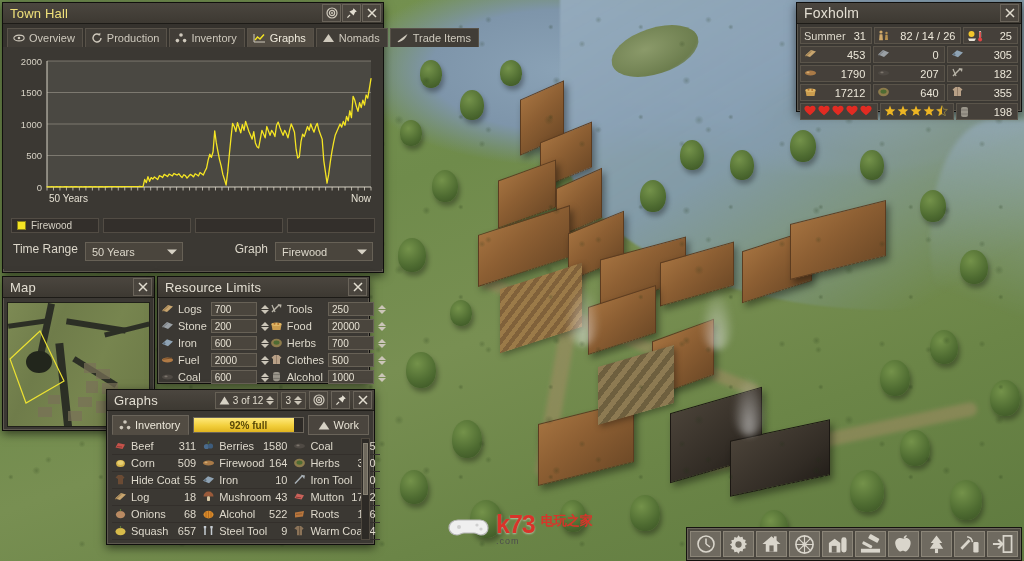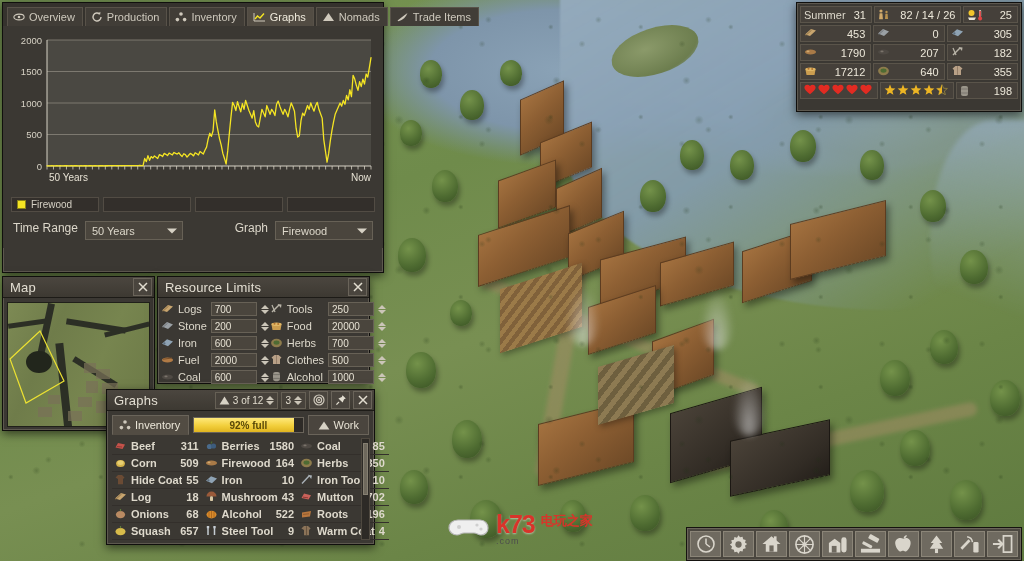--- a/index.html
+++ b/index.html
@@ -187,21 +187,21 @@
     background: linear-gradient(#ffe97a, #f2cf3c 55%, #e0b520);
   }
   .bar-txt {
     position: absolute; inset: 0; display: flex; align-items: center; justify-content: center;
     font-size: 10px; color: #5a4a08; font-weight: bold;
   }
   .mk-work {
     display: flex; align-items: center; gap: 4px; padding: 3px 9px;
     background: #4a453e; border: 1px solid #6a645a; font-size: 11px; color: #e6e1d3; cursor: pointer;
   }
-  .inv-wrap { position: relative; margin: 0 5px 4px 5px; height: 102px; font-weight: bold; }
+  .inv-wrap { position: relative; margin: 0 5px 4px 5px; height: 102px; }
   .inv-grid { display: grid; grid-template-columns: 1fr 1fr 1fr; gap: 0; }
   .inv-cell {
     display: flex; align-items: center; gap: 4px; height: 17px;
     border-bottom: 1px solid #332f2b; padding: 0 4px 0 2px;
   }
   .inv-name { flex: 1; font-size: 11px; color: #ded9cc; white-space: nowrap; overflow: hidden; }
   .inv-qty { font-size: 11px; color: #ded9cc; }
   .scrollbar {
     position: absolute; right: -1px; top: 0; width: 9px; height: 102px;
     background: #2d2a26; border: 1px solid #4e483f;
@@ -309,20 +309,43 @@
     <div class="tree" style="left:790px;top:130px;width:26px;height:32px;"></div>
     <div class="tree" style="left:860px;top:150px;width:24px;height:30px;"></div>
     <div class="tree" style="left:460px;top:90px;width:24px;height:30px;"></div>
     <div class="tree" style="left:420px;top:60px;width:22px;height:28px;"></div>
     <div class="tree" style="left:990px;top:380px;width:30px;height:36px;"></div>
     <div class="tree" style="left:760px;top:510px;width:28px;height:34px;"></div>
     <div class="tree" style="left:500px;top:60px;width:22px;height:26px;"></div>
   </div>
 
   <div class="panel" id="townhall">
+    <div class="titlebar">
+      <div class="title">Town Hall</div>
+      <div class="tb-btns">
+        <div class="tb-btn">
+          <svg width="12" height="12" viewBox="0 0 12 12">
+              <circle cx="6" cy="6" r="5" fill="none" stroke="#cfc9bc" stroke-width="1.2"></circle>
+              <circle cx="6" cy="6" r="2.6" fill="none" stroke="#cfc9bc" stroke-width="1.2"></circle>
+              <circle cx="6" cy="6" r="1" fill="#cfc9bc"></circle>
+            </svg>
+        </div>
+        <div class="tb-btn">
+          <svg width="12" height="12" viewBox="0 0 12 12">
+              <path d="M7.5 1.2 10.8 4.5 9.1 5.2 7.6 8.6 3.4 4.4 6.8 2.9Z" fill="#e2ddd0"></path>
+              <path d="M4 8 1.4 10.6" stroke="#e2ddd0" stroke-width="1.2"></path>
+            </svg>
+        </div>
+        <div class="tb-btn">
+          <svg width="12" height="12" viewBox="0 0 12 12">
+              <path d="M2 2 10 10 M10 2 2 10" stroke="#e2ddd0" stroke-width="1.5"></path>
+            </svg>
+        </div>
+      </div>
+    </div>
 
     <div class="tabs">
       <div class="tab">
         <svg width="12" height="10" viewBox="0 0 14 10">
             <ellipse cx="7" cy="5" rx="6" ry="3.4" fill="none" stroke="#cfc9bc" stroke-width="1.3"></ellipse>
             <circle cx="7" cy="5" r="1.5" fill="#cfc9bc"></circle>
           </svg>
         <span>Overview</span>
       </div>
       <div class="tab">
@@ -841,20 +864,30 @@
             <span class="inv-qty">4</span>
           </div>
         </div>
       <div class="scrollbar">
         <div class="scrollthumb"></div>
       </div>
     </div>
   </div>
 
   <div class="panel" id="foxholm">
+    <div class="titlebar">
+      <div class="title plain" style="font-size:14px;">Foxholm</div>
+      <div class="tb-btns">
+        <div class="tb-btn">
+          <svg width="12" height="12" viewBox="0 0 12 12">
+              <path d="M2 2 10 10 M10 2 2 10" stroke="#e2ddd0" stroke-width="1.5"></path>
+            </svg>
+        </div>
+      </div>
+    </div>
     <div class="fx-grid">
       <div class="fx-row">
         <div class="fx-cell">
           <span class="lbl">Summer</span>
           <span class="val">31</span>
         </div>
         <div class="fx-cell wide2">
           <svg width="14" height="11" viewBox="0 0 14 11">
               <circle cx="3" cy="2" r="1.6" fill="#d0a96a"></circle>
               <path d="M1.6 4.2h2.8l.5 6H1.1Z" fill="#d0a96a"></path>

